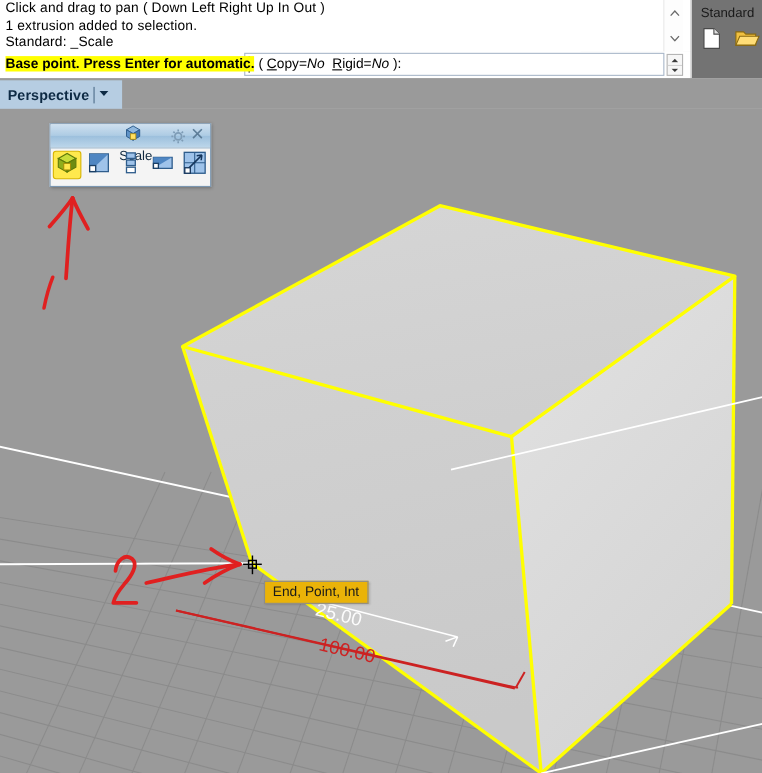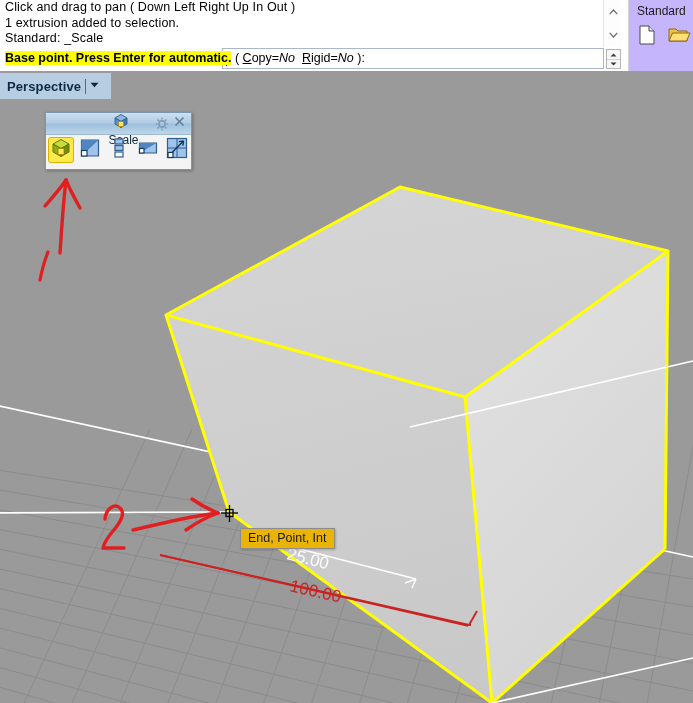--- a/index.html
+++ b/index.html
@@ -117,21 +117,21 @@
   }
   .spin-half.up { top: 0; border-bottom: 1px solid #d2d2d2; }
   .spin-half.down { top: 9px; }
 
   
   #right-panel {
     position: absolute;
     left: 628px; top: 0;
     width: 65px;
     height: 71px;
-    background: #c4b5fd;
+    background: #737373;
     border-left: 1px solid #d8d8d8;
     box-sizing: border-box;
   }
   #std-label {
     position: absolute;
     left: 8px; top: 4px;
     font-size: 12px;
     color: #1a1a1a;
     white-space: nowrap;
   }

